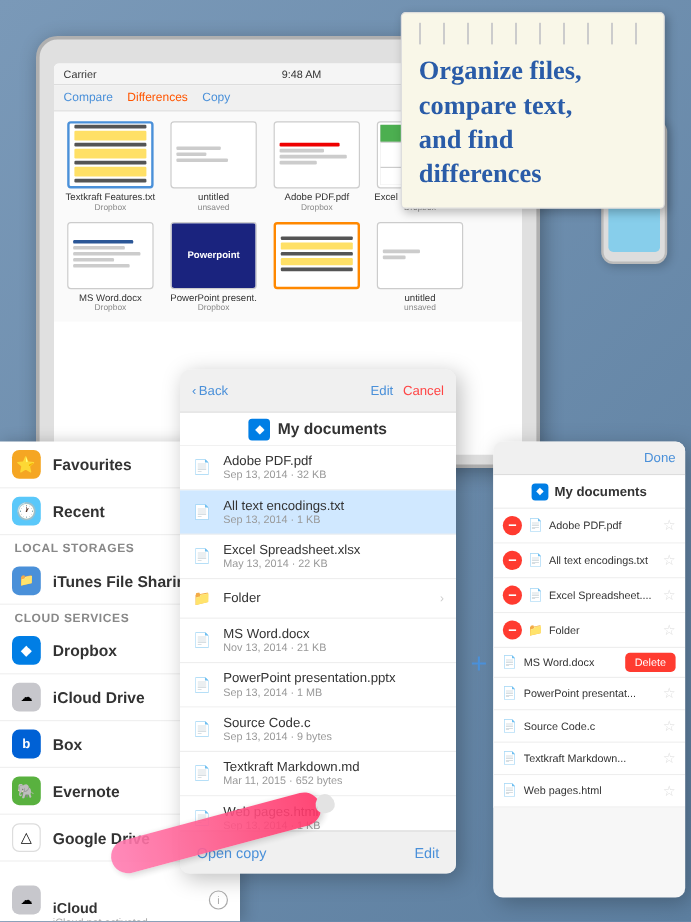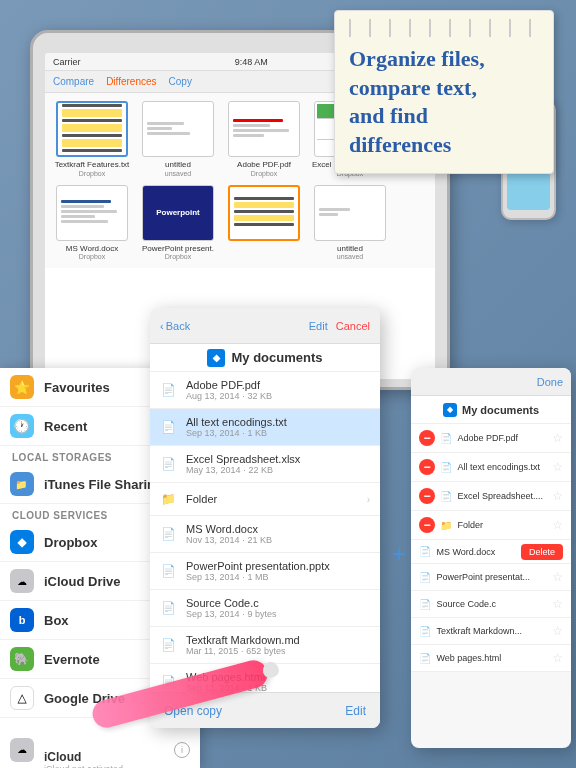--- a/index.html
+++ b/index.html
@@ -745,21 +745,21 @@
   <div class="fb-dropbox-header">
     <div class="dropbox-logo">◆</div>
     <span class="fb-dropbox-title">My documents</span>
   </div>
   <div class="fb-list">
 
     <div class="fb-item">
       <div class="fb-item-icon">📄</div>
       <div class="fb-item-info">
         <div class="fb-item-name">Adobe PDF.pdf</div>
-        <div class="fb-item-meta">Aug 13, 2014 · 32 KB</div>
+        <div class="fb-item-meta">Sep 13, 2014 · 32 KB</div>
       </div>
     </div>
 
     <div class="fb-item selected">
       <div class="fb-item-icon">📄</div>
       <div class="fb-item-info">
         <div class="fb-item-name">All text encodings.txt</div>
         <div class="fb-item-meta">Sep 13, 2014 · 1 KB</div>
       </div>
     </div>

